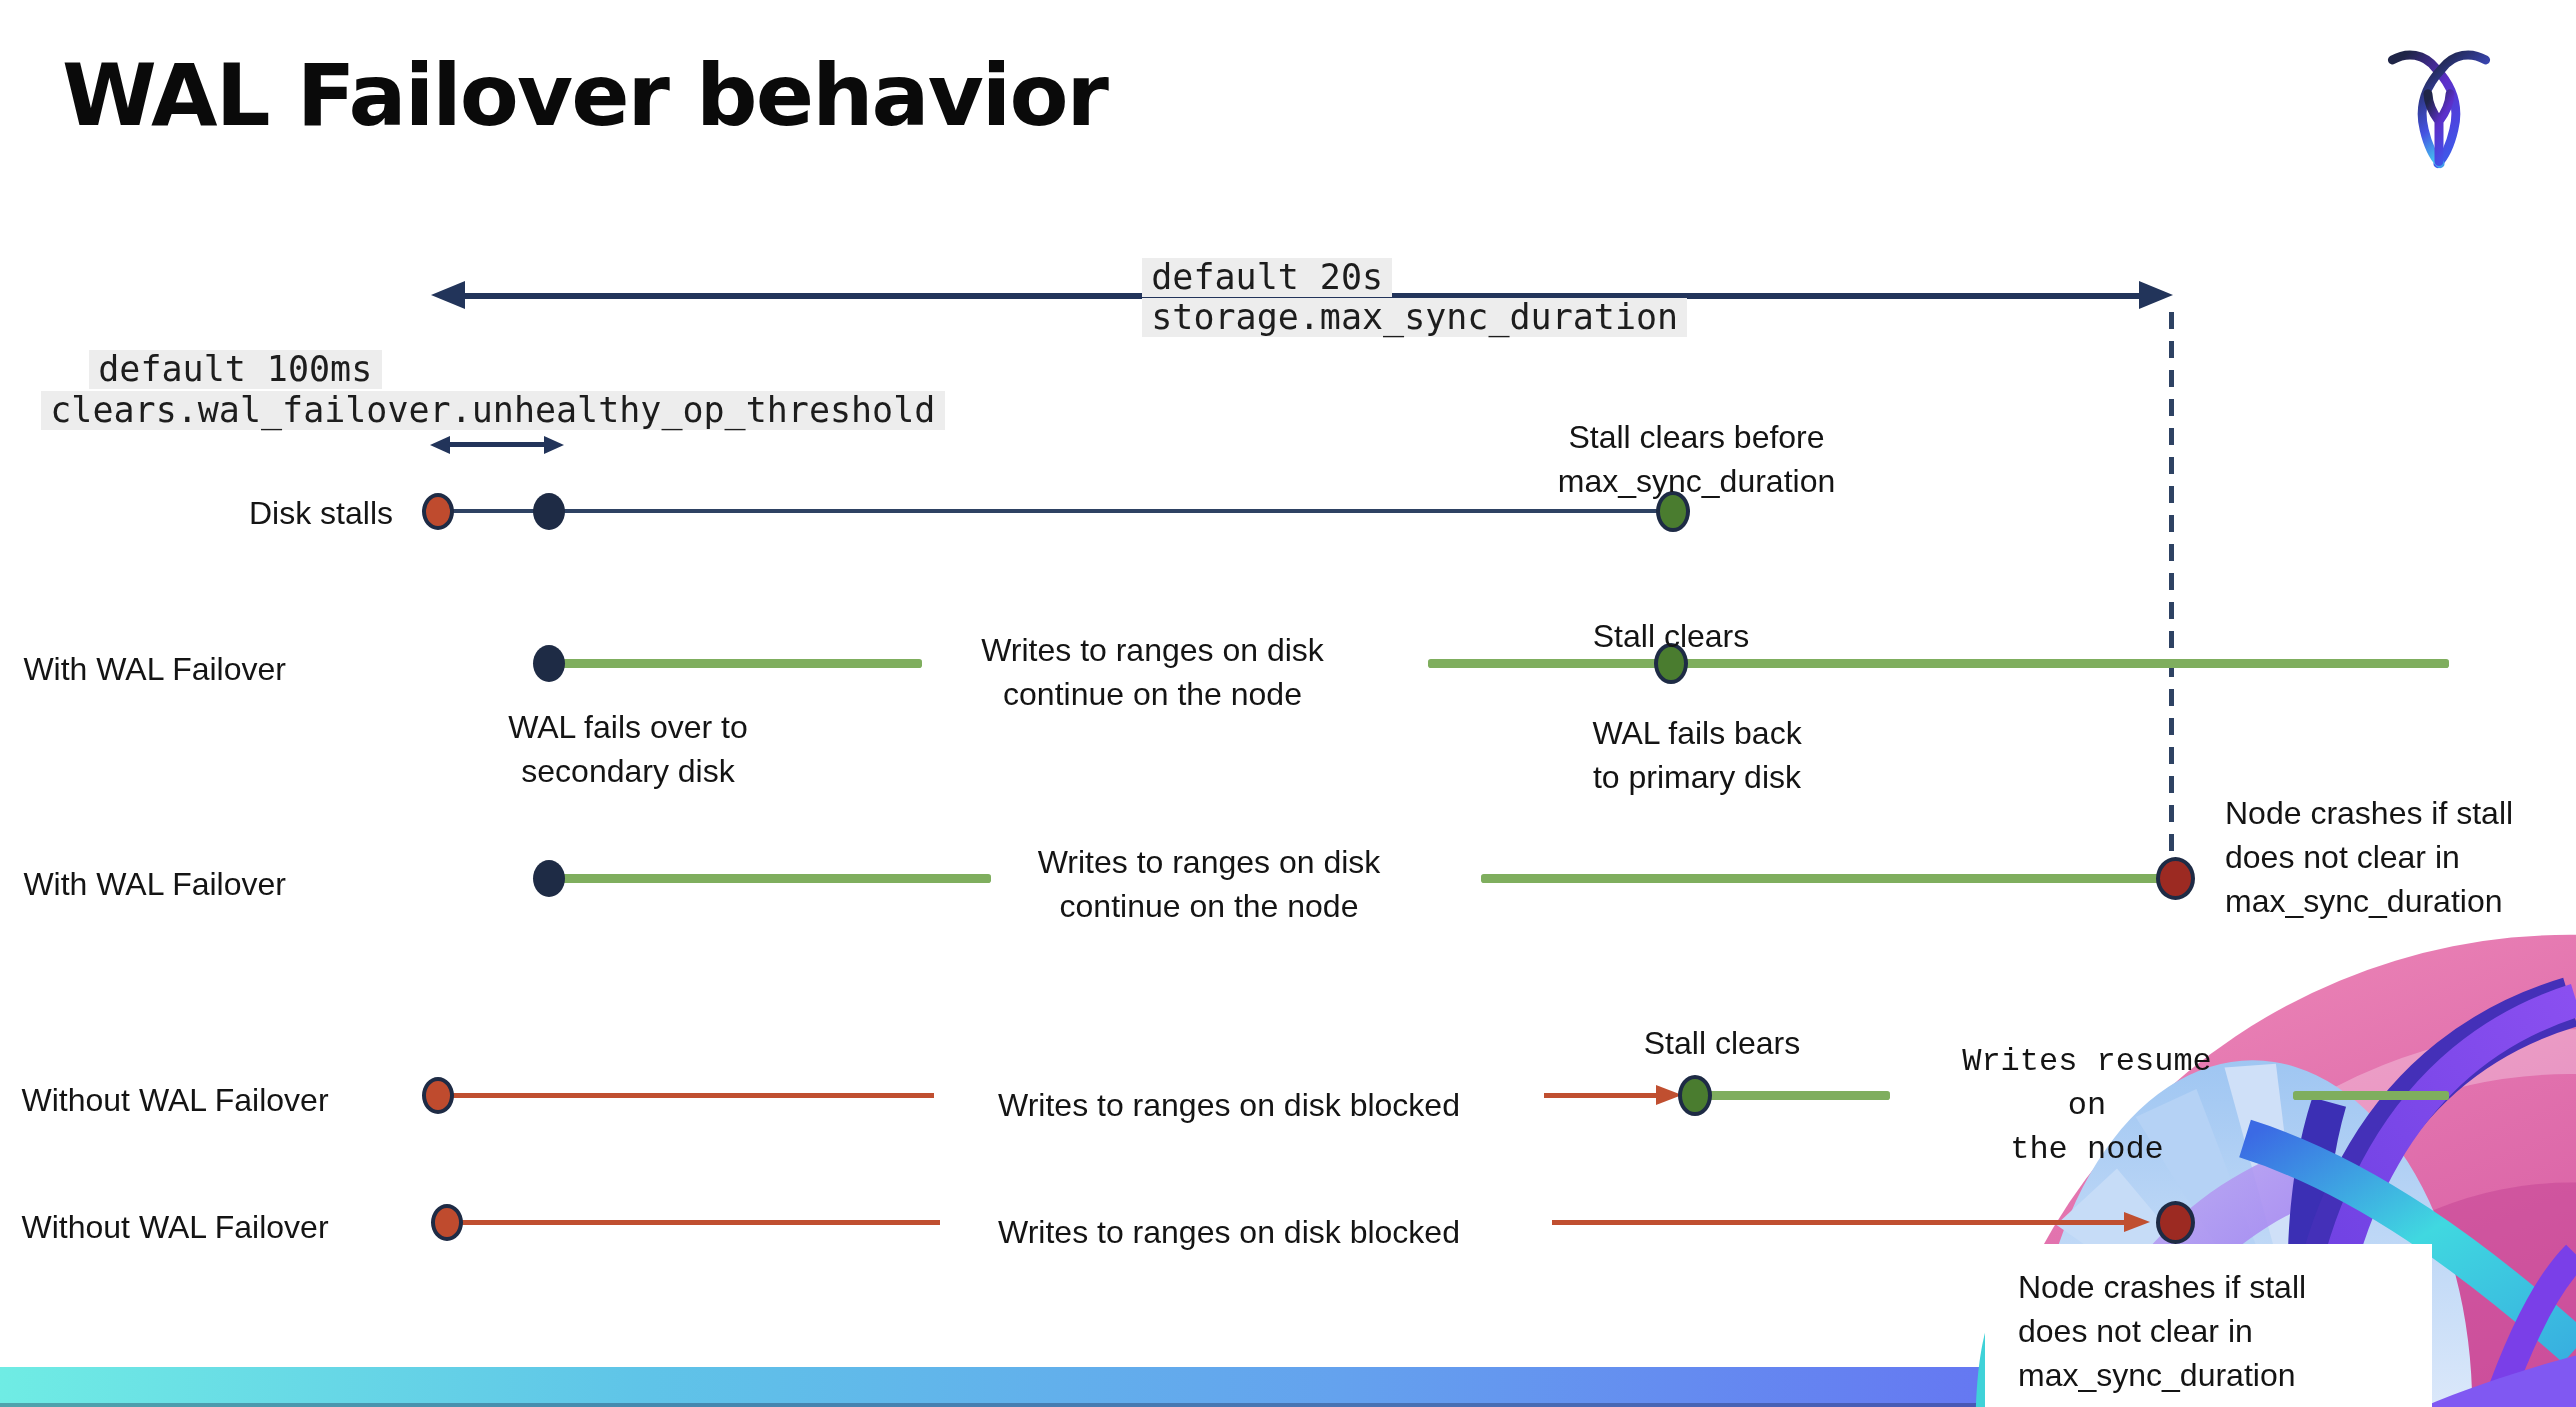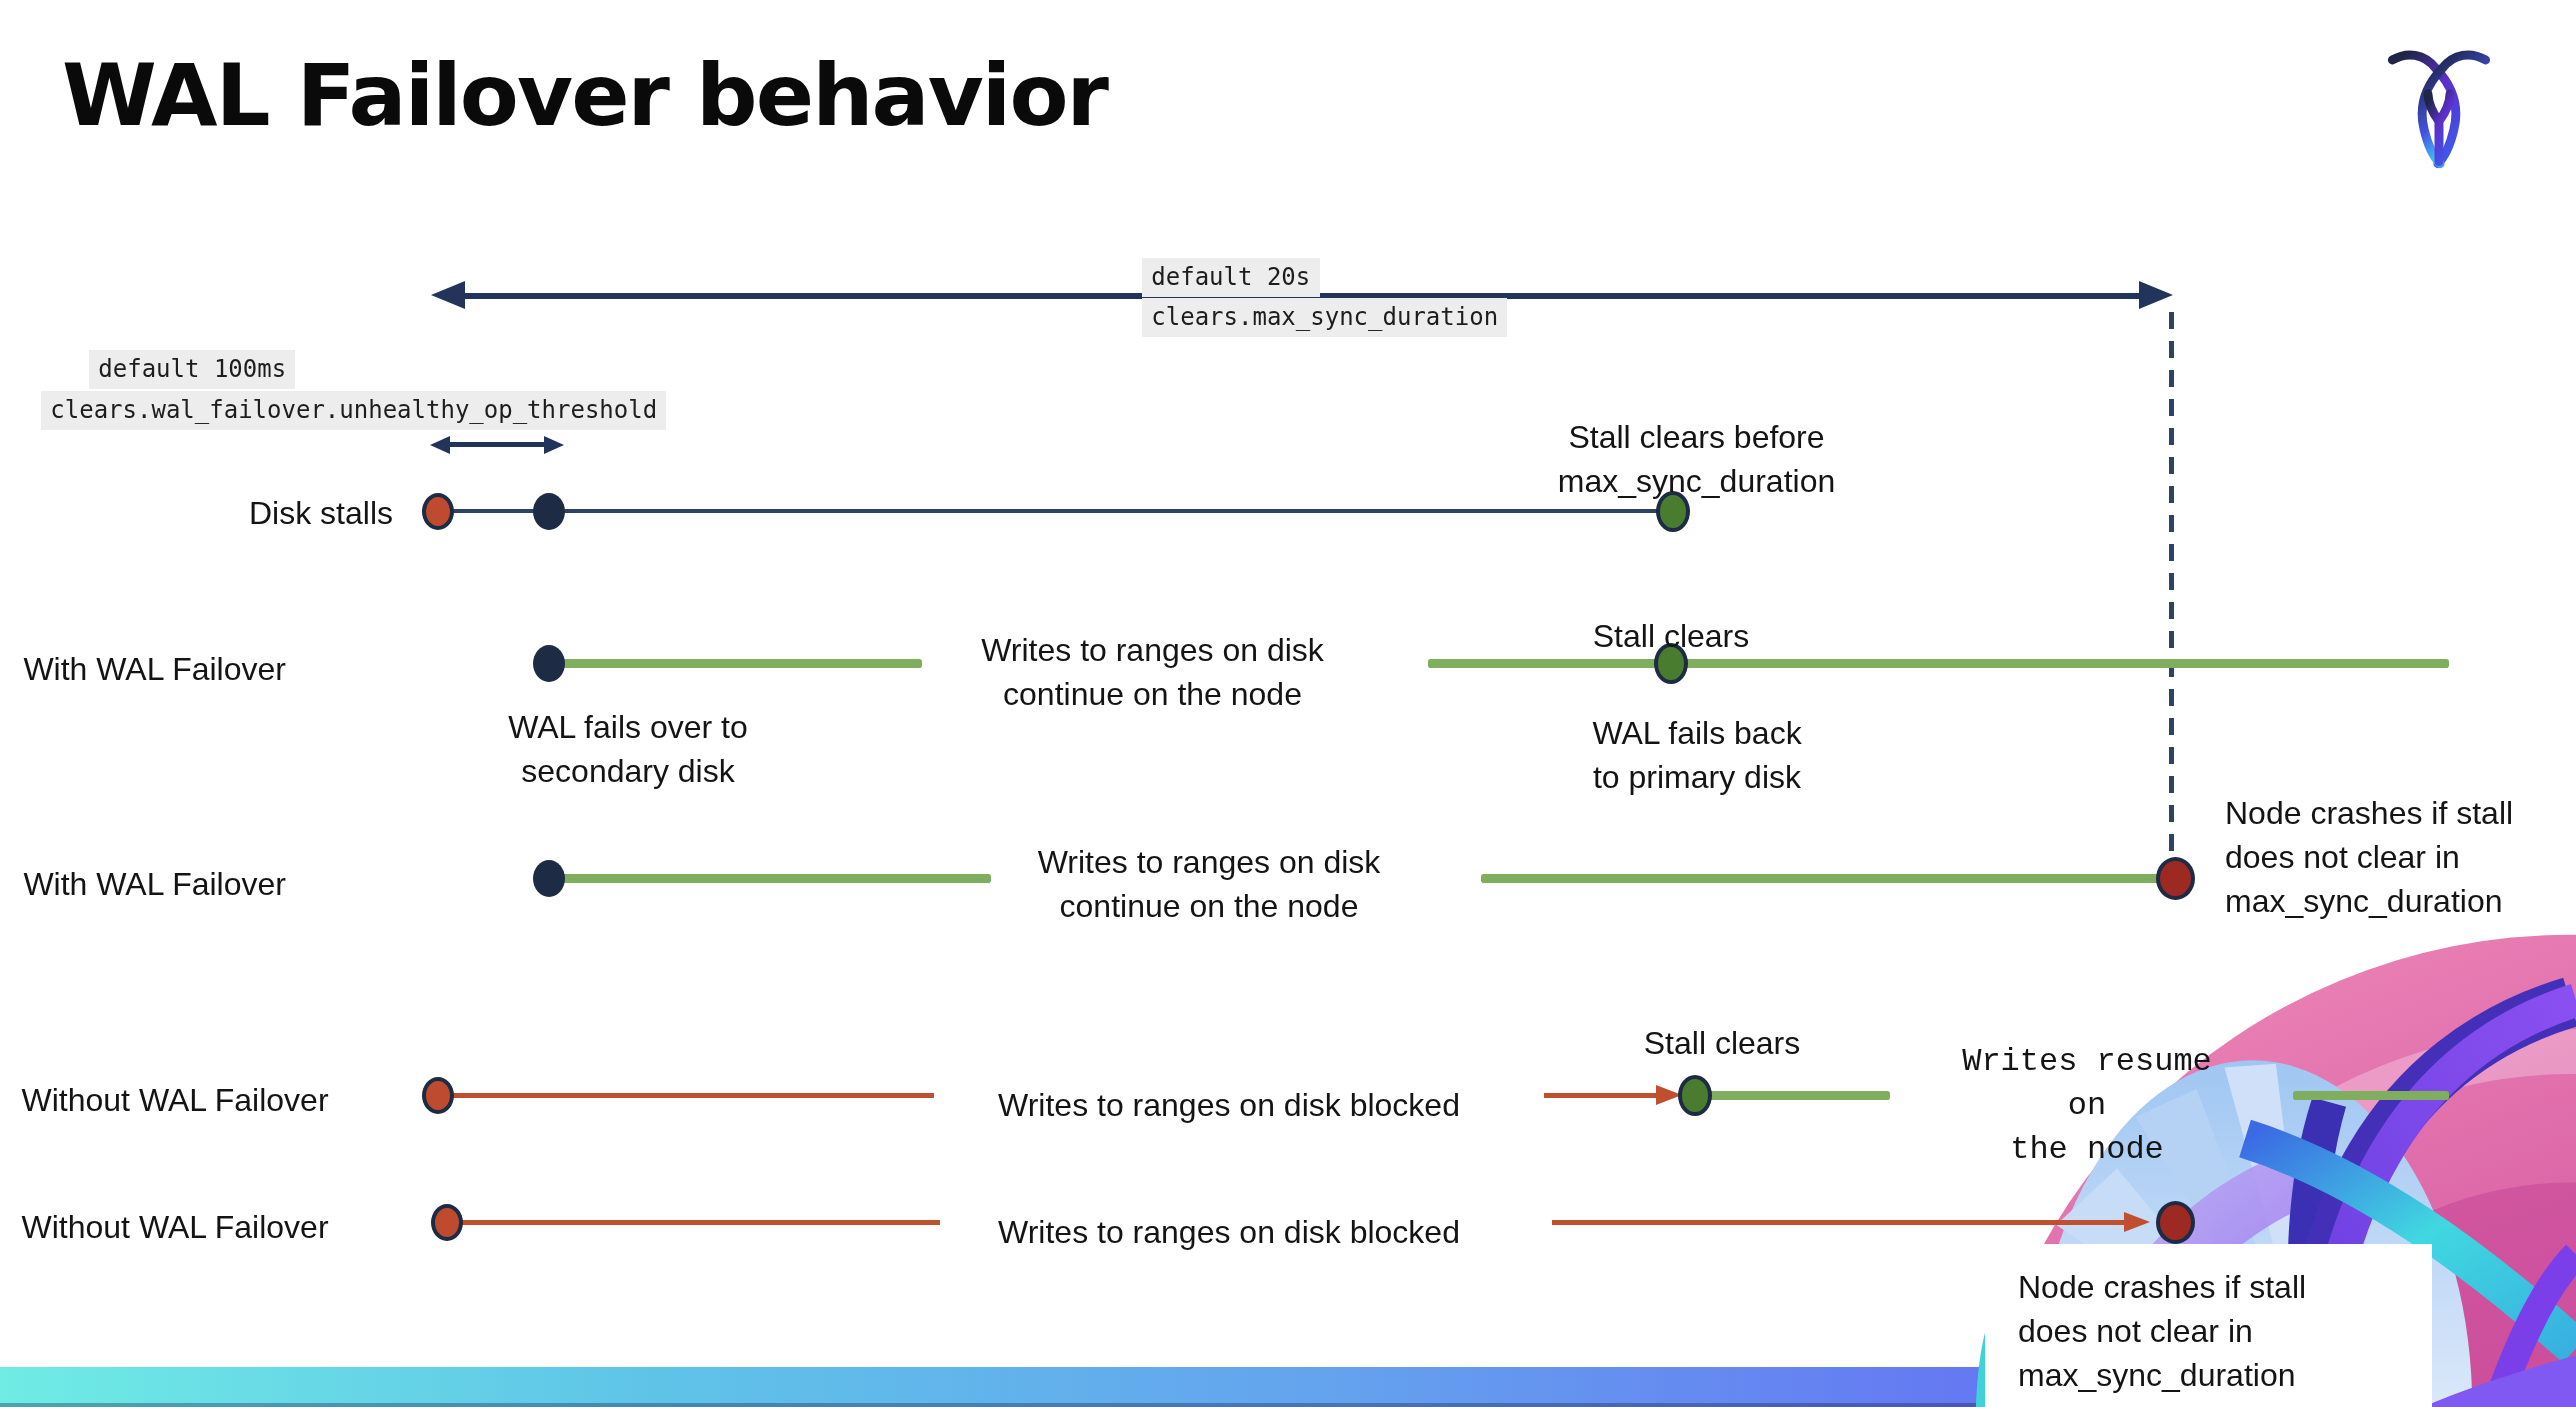--- a/index.html
+++ b/index.html
@@ -8,21 +8,21 @@
   .abs{position:absolute;}
 
   
   .title{left:62px;top:45px;font-family:"DejaVu Sans", sans-serif;font-size:86px;font-weight:700;
          letter-spacing:-1.9px;color:#0a0a0a;z-index:6;}
   .note{font-size:32px;line-height:44px;color:#141414;white-space:pre-line;z-index:5;}
   .center{text-align:center;margin-top:9px;}
   .right{text-align:right;}
   .rowlabel{font-size:32px;color:#141414;white-space:nowrap;z-index:5;}
   .pill{background:#ededed;color:#1d1d1d;font-family:"DejaVu Sans Mono","Liberation Mono",monospace;
-        font-size:24px;line-height:37px;padding:0.9px 9.3px;white-space:pre;z-index:5;}
+        font-size:35px;line-height:37px;padding:0.9px 9.3px;white-space:pre;z-index:5;}
 
   
   .hline{height:3.7px;background:#2e4263;z-index:4;}
   .gline{height:9.3px;background:#7fae5e;border-radius:2.8px;z-index:4;}
   .rline{height:4.7px;background:#c04f30;z-index:4;}
   .toparrow-line{height:5.6px;background:#22345a;z-index:4;}
   .dot{border-radius:50%;box-sizing:border-box;z-index:5;}
   .dot-navy{width:32px;height:37px;background:#1e2b45;}
   .dot-red{width:32px;height:37px;background:#bf4b2e;border:4.7px solid #1e2b45;}
   .dot-green{width:34px;height:41px;background:#4a7c2f;border:4.7px solid #1e2b45;}
@@ -123,21 +123,21 @@
     <path d="M620 526 C 650 440 678 390 706 362" fill="none" stroke="#7a3fe8" stroke-width="30"></path>
     <path d="M540 526 C 600 500 660 482 706 470 L 706 526 Z" fill="#8058f2"></path>
 
     <path d="M64 526 C 66 470 74 436 86 412 C 91 452 89 492 87 526 Z" fill="#3fd2d8"></path>
   </svg>
 
   <div class="abs toparrow-line" style="left:458px;top:293px;width:1684px;"></div>
   <div class="abs ah ah-left-big" style="left:431px;top:281px;"></div>
   <div class="abs ah ah-right-big" style="left:2139px;top:281px;"></div>
   <div class="abs pill" style="left:1142px;top:258px;">default 20s</div>
-  <div class="abs pill" style="left:1142px;top:298px;">clears.max_sync_duration</div>
+  <div class="abs pill" style="left:1142px;top:298px;">storage.max_sync_duration</div>
 
   <div class="abs pill" style="left:41px;top:350px;margin-left:48px;">default 100ms</div>
   <div class="abs pill" style="left:41px;top:391px;">clears.wal_failover.unhealthy_op_threshold</div>
   <div class="abs toparrow-line" style="left:447px;top:442px;width:101px;height:4.7px;"></div>
   <div class="abs ah ah-left-sm" style="left:430px;top:436px;"></div>
   <div class="abs ah ah-right-sm" style="left:544px;top:436px;"></div>
 
   <div class="abs dashed-v" style="left:2169px;top:312px;height:547px;"></div>
 
   <div class="abs rowlabel right" style="left:159px;top:495px;width:234px;">Disk stalls</div>

